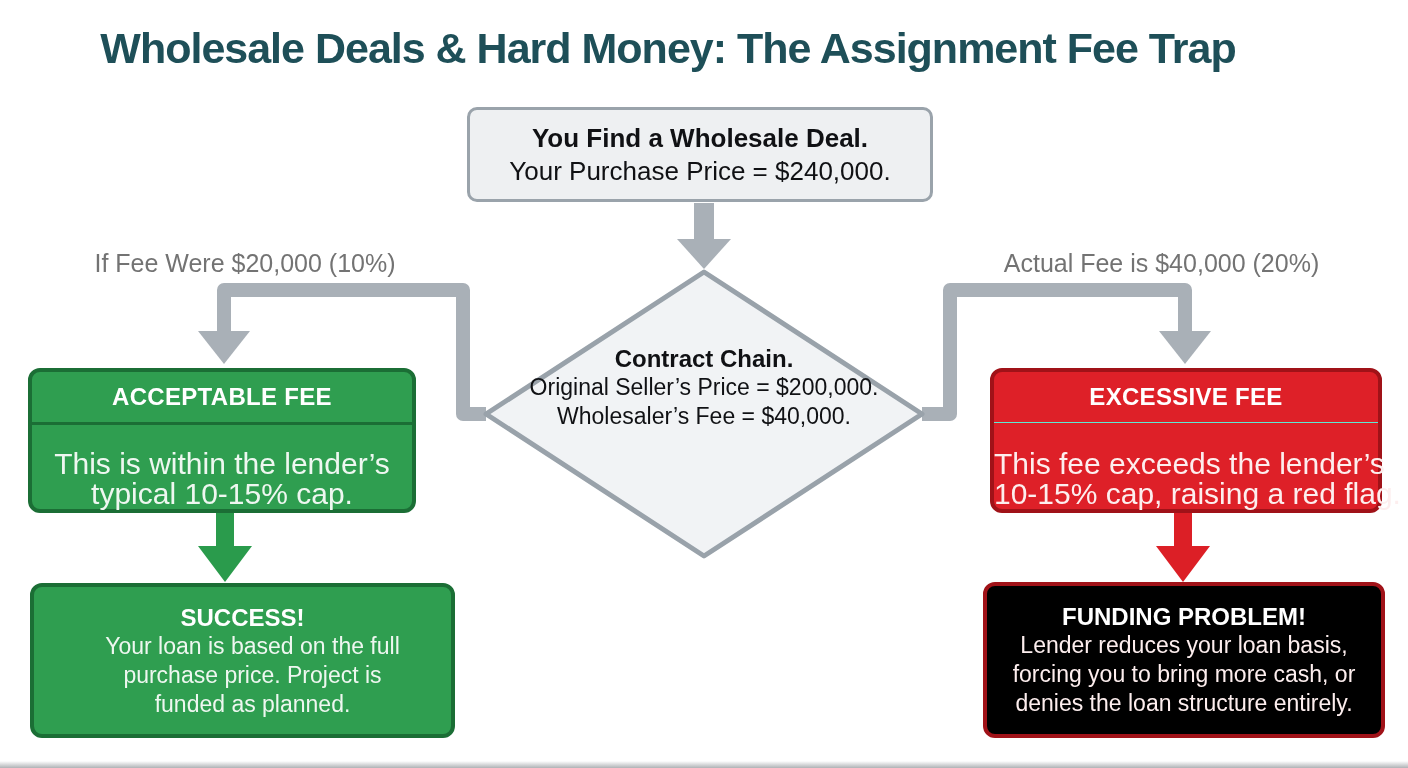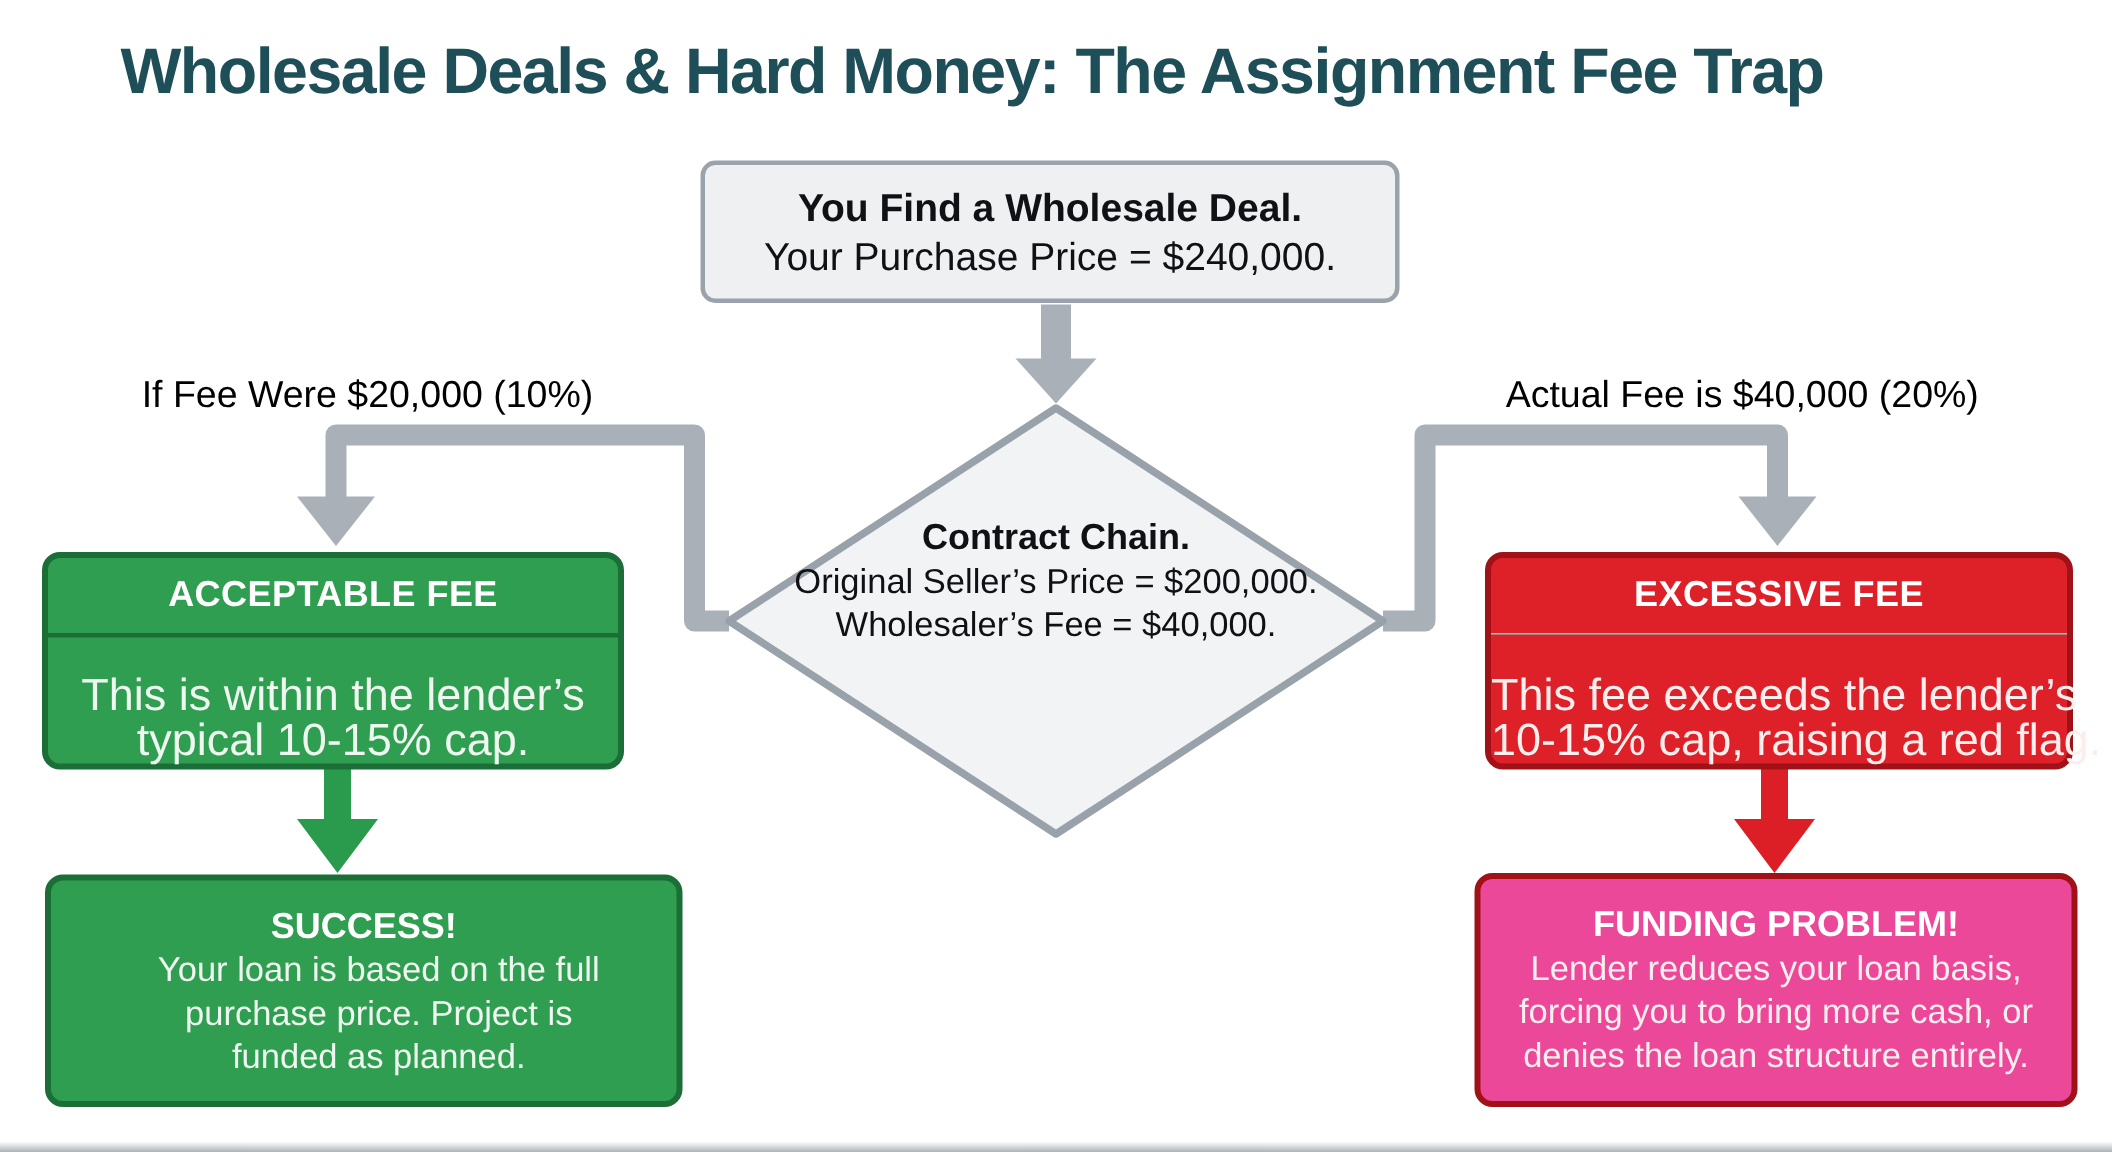--- a/index.html
+++ b/index.html
@@ -3,32 +3,32 @@
 <meta charset="utf-8">
 <style>
   html,body{margin:0;padding:0;background:#ffffff;}
   .canvas{
     position:relative;width:1408px;height:768px;background:#ffffff;overflow:hidden;
     font-family:"Liberation Sans",sans-serif;color:#101114;
   }
   .abs{position:absolute;}
   .page-title{
     left:0;top:24px;width:1296px;text-align:center;
-    font-size:43px;font-weight:bold;letter-spacing:-1px;color:#1e4f58;
+    font-size:43px;font-weight:bold;letter-spacing:-1px;color:#1e4f58;padding-left:20px;
   }
   svg.flow{left:0;top:0;width:1408px;height:768px;pointer-events:none;}
   .node-box{
     left:467px;top:107px;width:466px;height:95px;box-sizing:border-box;
     background:#eef0f2;border:3px solid #9aa3ab;border-radius:10px;
     display:flex;flex-direction:column;align-items:center;justify-content:center;
     line-height:33px;font-size:26px;text-align:center;
   }
   .node-box .b{font-weight:bold;}
   .branch-label{
-    top:249px;font-size:25px;text-align:center;white-space:nowrap;color:#000000;
+    top:249px;font-size:25px;text-align:center;white-space:nowrap;color:#737373;
   }
   .label-left{left:80px;width:330px;}
   .label-right{left:989px;width:345px;}
   .diamond-text{
     left:494px;top:344px;width:420px;text-align:center;font-size:23px;line-height:29px;
   }
   .diamond-text .b{font-weight:bold;font-size:24px;}
   .outcome-box{
     width:388px;height:145px;box-sizing:border-box;border-radius:12px;
     display:flex;flex-direction:column;color:#ffffff;text-align:center;justify-content:space-between;
@@ -42,21 +42,21 @@
   .outcome-green .outcome-head{border-bottom:3px solid #1b6e35;}
   .outcome-red .outcome-head{border-bottom:1px solid #5eead4;}
   .outcome-body{padding-top:11px;font-size:30px;line-height:30px;}
   .outcome-green .outcome-body{color:#eef7f0;}
   .outcome-red .outcome-body{color:#fdeeee;}
   .result-box{
     box-sizing:border-box;border-radius:12px;color:#ffffff;text-align:center;
     font-size:23px;line-height:29px;padding-top:16px;
   }
   .result-green{left:30px;top:583px;width:425px;height:155px;background:#2f9e50;border:4px solid #1b6e35;}
-  .result-red{left:983px;top:582px;width:402px;height:156px;background:#ec4899;border:4px solid #a01218;}
+  .result-red{left:983px;top:582px;width:402px;height:156px;background:#000000;border:4px solid #a01218;}
   .result-box .b{font-weight:bold;font-size:24px;}
   .result-green .ln{color:#eef7f0;margin-left:20px;}
   .result-red .ln{color:#fdeeee;}
   .result-box .b{color:#ffffff;}
   .line{white-space:nowrap;}
   .bottom-strip{
     left:0;top:761px;width:1408px;height:7px;
     background:linear-gradient(180deg,rgba(255,255,255,0),rgba(110,116,122,.55));
   }
 </style>

